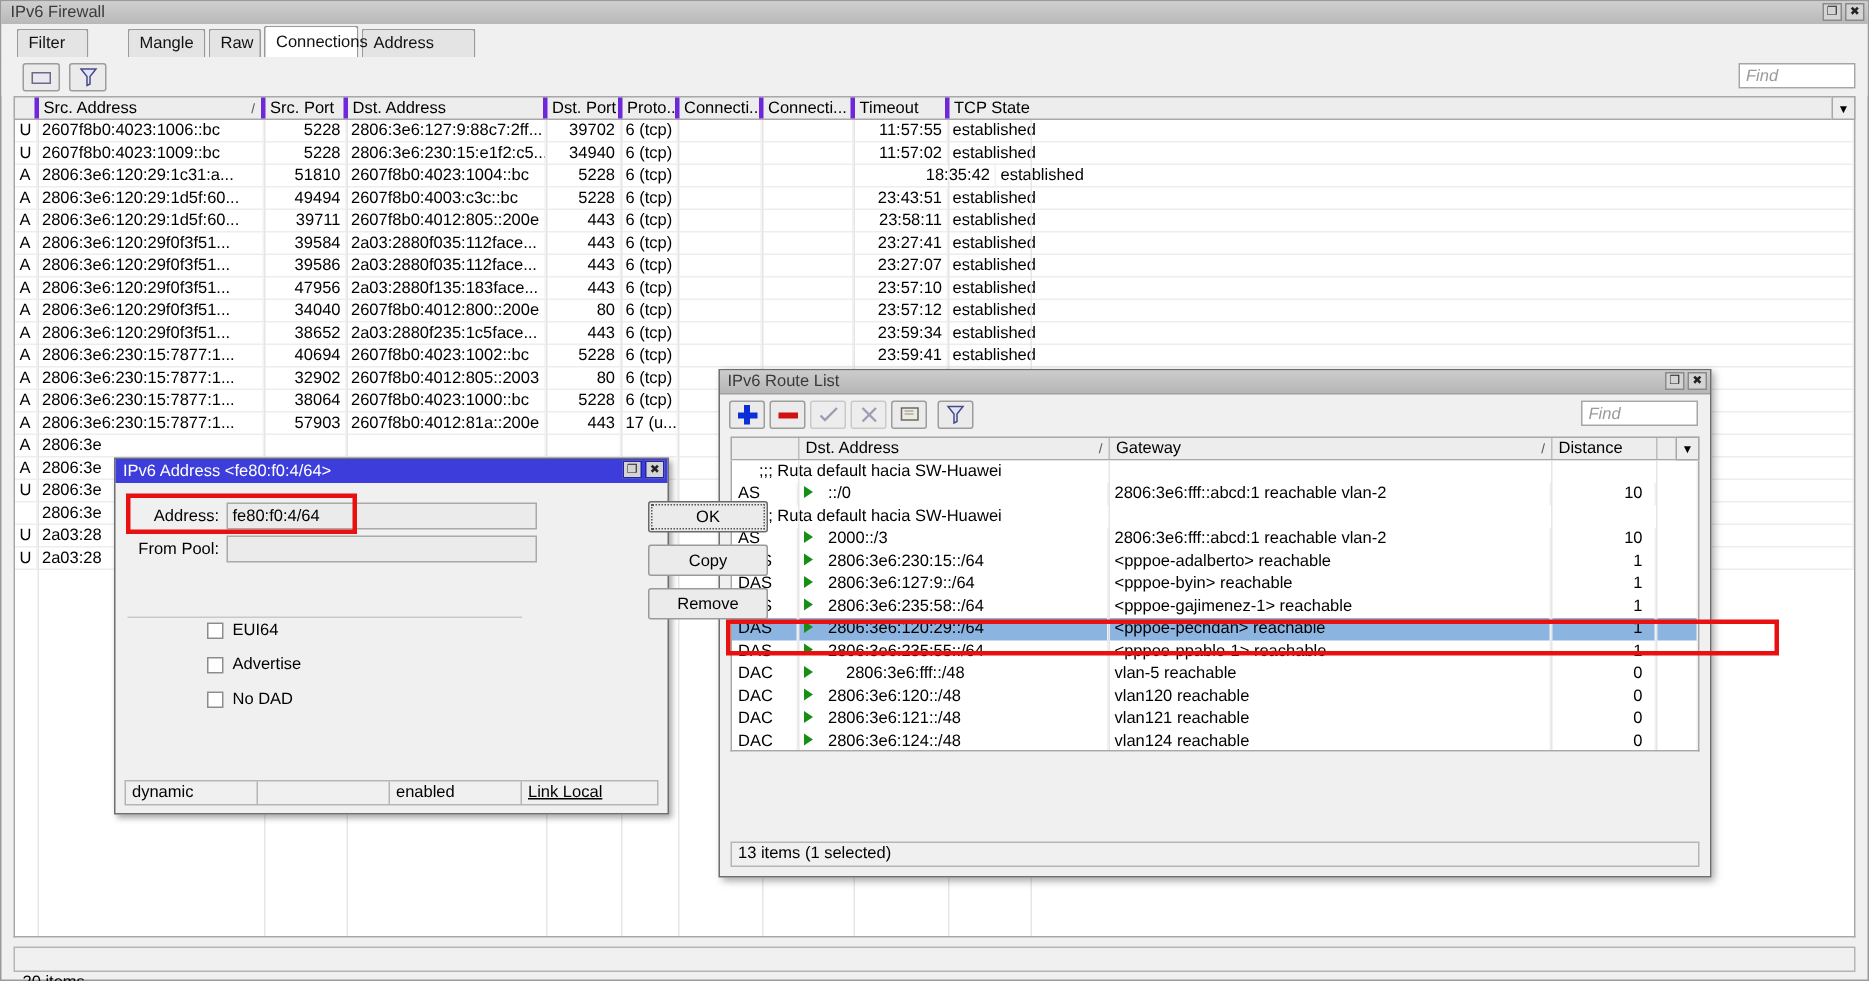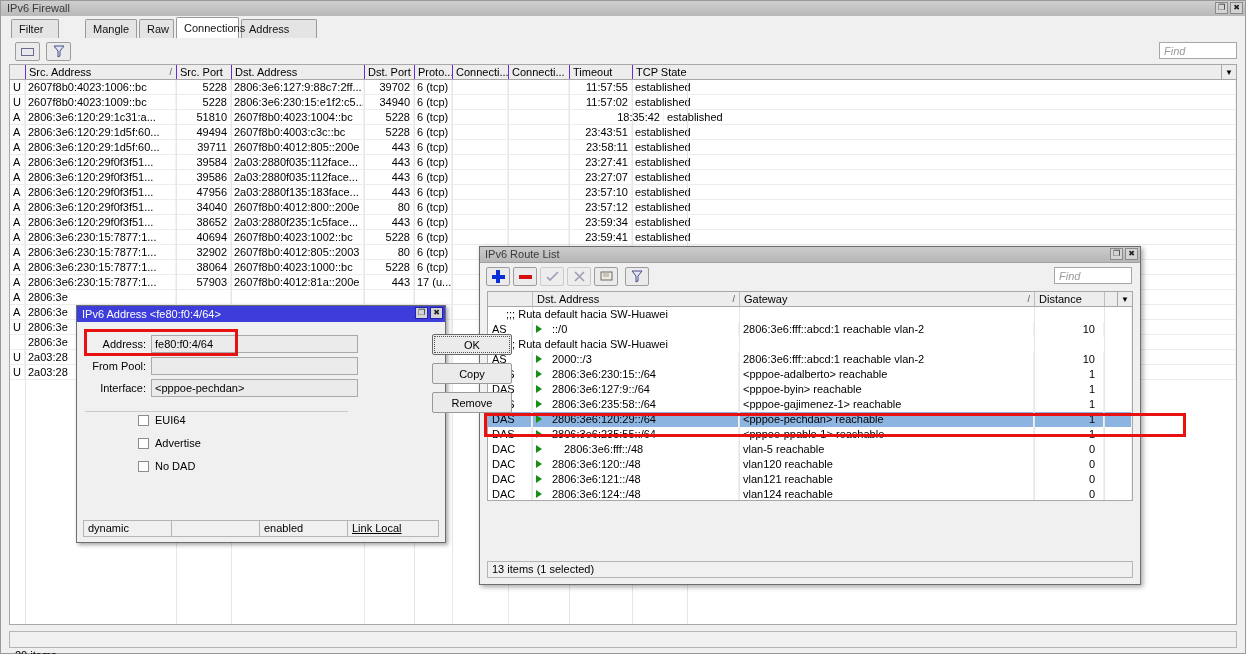--- a/index.html
+++ b/index.html
@@ -53,21 +53,21 @@
     background:#fff;border:1px solid #a6a6a6;box-sizing:border-box;
     font-size:11px;color:#9a9a9a;font-style:italic;padding-left:4px;line-height:16px;
   }
   
   #conn-head{
     position:absolute;left:8px;top:63px;right:8px;height:16px;
     background:#ededed;border:1px solid #a8a8a8;box-sizing:border-box;
     display:flex;font-size:11px;
   }
   #conn-head .hc{
-    border-right:1px solid #6d28d9;box-sizing:border-box;
+    border-right:3px solid #6d28d9;box-sizing:border-box;
     padding-left:3px;line-height:14px;position:relative;white-space:nowrap;overflow:hidden;
   }
   .sortmark{position:absolute;right:4px;top:0;font-size:9px;color:#555;}
   #conn-head .hc.last{border-right:none;flex:1;}
   #arrow-cell{
     position:absolute;right:8px;top:63px;width:16px;height:16px;
     background:#ededed;border:1px solid #a8a8a8;box-sizing:border-box;
     display:flex;align-items:center;justify-content:center;font-size:8px;z-index:2;
   }
   #conn-body{
@@ -650,24 +650,20 @@
   </div>
 
   <div class="frow" style="left:8px;top:29px;">
     <span class="flabel" style="width:66px;">Address:</span>
     <span class="finput" style="width:207px;">fe80:f0:4/64</span>
   </div>
   <div class="frow" style="left:8px;top:51px;">
     <span class="flabel" style="width:66px;">From Pool:</span>
     <span class="finput" style="width:207px;"></span>
   </div>
-  <div class="frow" style="left:8px;top:73px;">
-    <span class="flabel" style="width:66px;">Interface:</span>
-    <span class="finput" style="width:207px;">&lt;pppoe-pechdan&gt;</span>
-  </div>
 
   <div class="dbtn focus" style="top:28px;">OK</div>
   <div class="dbtn" style="top:57px;">Copy</div>
   <div class="dbtn" style="top:86px;">Remove</div>
 
   <div id="addr-sep" style="top:105px;left:8px;width:263px;height:1px;position:absolute;background:#c9c9c9;"></div>
 
   <div class="cbrow" style="top:106px;left:61px;">
     <span class="cbox"></span>
     <span>EUI64</span>

